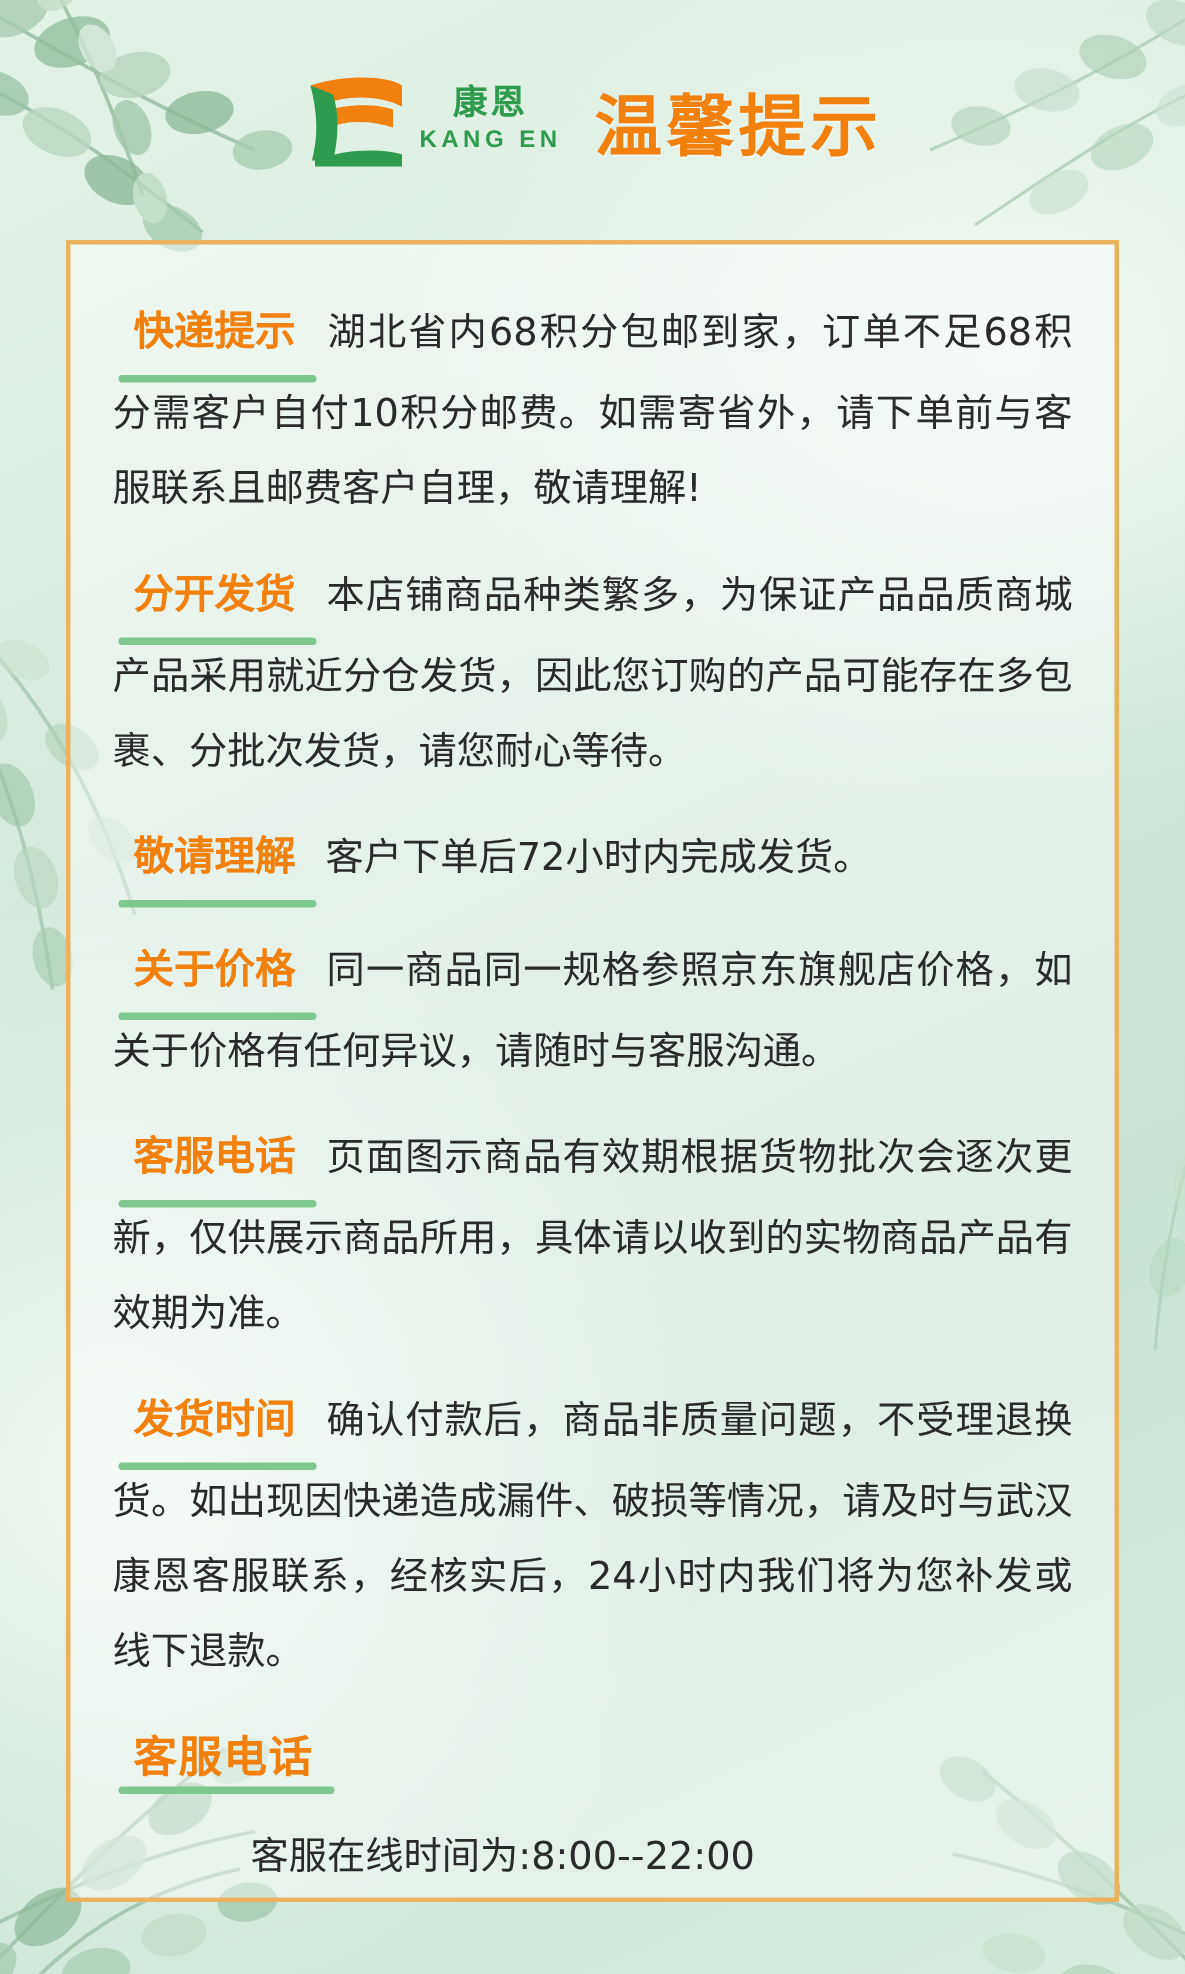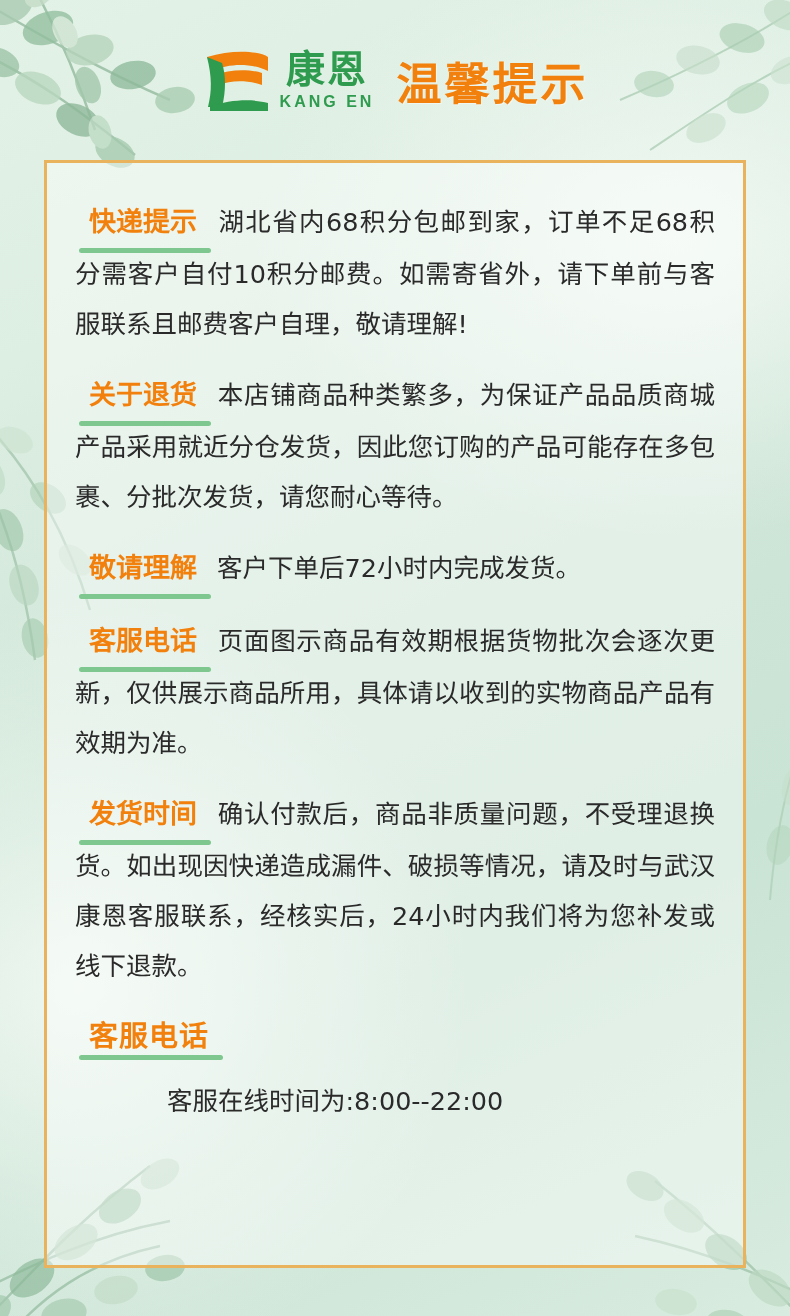--- a/index.html
+++ b/index.html
@@ -65,21 +65,21 @@
     height: 66px;
   }
   .logo-mark svg { display: block; }
   .logo-text {
     display: flex;
     flex-direction: column;
     align-items: center;
     line-height: 1;
   }
   .logo-cn {
-    font-size: 39px;
+    font-size: 23px;
     font-weight: bold;
     color: #2f9b4e;
     letter-spacing: 2px;
     font-family: "DejaVu Sans", "Liberation Sans", sans-serif;
   }
   .logo-en {
     font-size: 16px;
     font-weight: bold;
     color: #2f9b4e;
     letter-spacing: 3px;
@@ -122,21 +122,21 @@
   }
 
   .tag {
     display: inline-block;
     position: relative;
     color: #f2800d;
     font-weight: bold;
     font-size: 27px;
     padding: 0 14px 2px 14px;
     margin-right: 6px;
-    font-family: Liberation Sans, sans-serif;
+    font-family: Liberation Mono, monospace;
     white-space: nowrap;
   }
   .tag::after {
     content: "";
     position: absolute;
     left: 4px;
     right: 0;
     bottom: -4px;
     height: 5px;
     background: #7ec88f;
@@ -307,30 +307,35 @@
     <div class="card-inner">
 
       <div class="section">
         <div class="para">
           <span class="tag">快递提示</span><span>湖北省内68积分包邮到家，订单不足68积分需客户自付10积分邮费。如需寄省外，请下单前与客服联系且邮费客户自理，敬请理解!</span>
         </div>
       </div>
 
       <div class="section">
         <div class="para">
-          <span class="tag">关于退货</span><span>本店铺商品种类繁多，为保证产品品质商城产品采用就近分仓发货，因此您订购的产品可能存在多包裹、分批次发货，请您耐心等待。</span>
+          <span class="tag">分开发货</span><span>本店铺商品种类繁多，为保证产品品质商城产品采用就近分仓发货，因此您订购的产品可能存在多包裹、分批次发货，请您耐心等待。</span>
         </div>
       </div>
 
       <div class="section">
         <div class="para">
           <span class="tag">敬请理解</span><span>客户下单后72小时内完成发货。</span>
         </div>
       </div>
 
+      <div class="section">
+        <div class="para">
+          <span class="tag">关于价格</span><span>同一商品同一规格参照京东旗舰店价格，如关于价格有任何异议，请随时与客服沟通。</span>
+        </div>
+      </div>
 
       <div class="section">
         <div class="para">
           <span class="tag">客服电话</span><span>页面图示商品有效期根据货物批次会逐次更新，仅供展示商品所用，具体请以收到的实物商品产品有效期为准。</span>
         </div>
       </div>
 
       <div class="section">
         <div class="para">
           <span class="tag">发货时间</span><span>确认付款后，商品非质量问题，不受理退换货。如出现因快递造成漏件、破损等情况，请及时与武汉康恩客服联系，经核实后，24小时内我们将为您补发或线下退款。</span>

